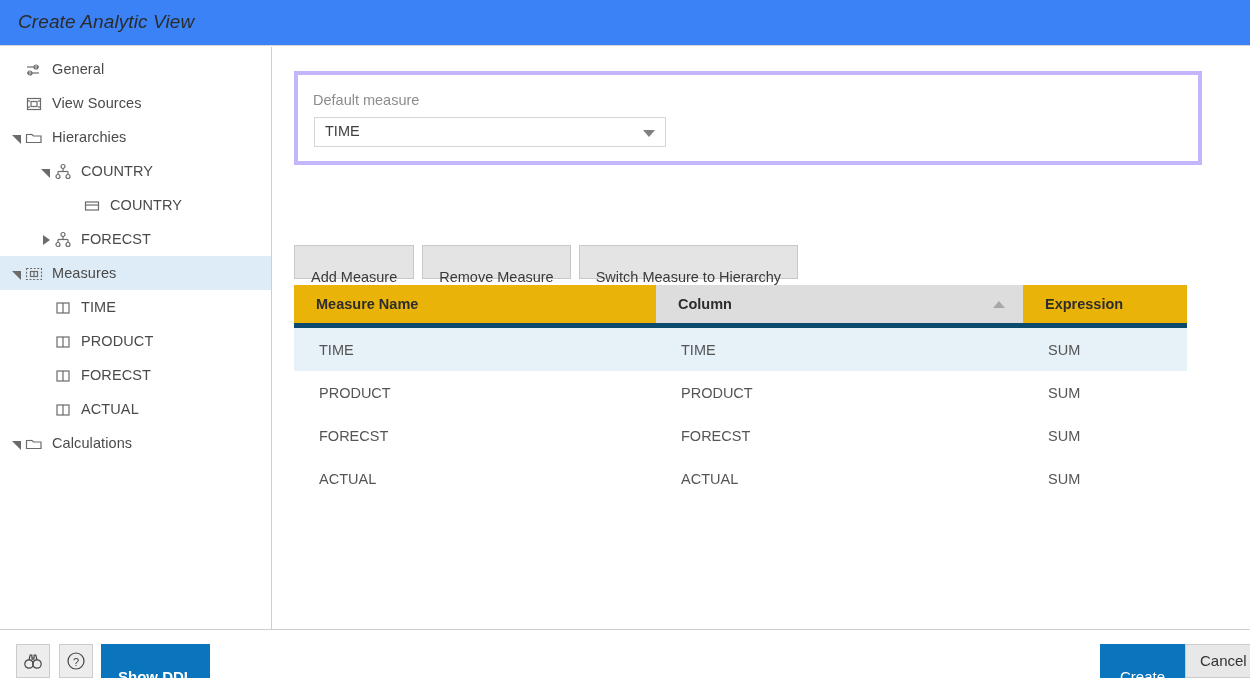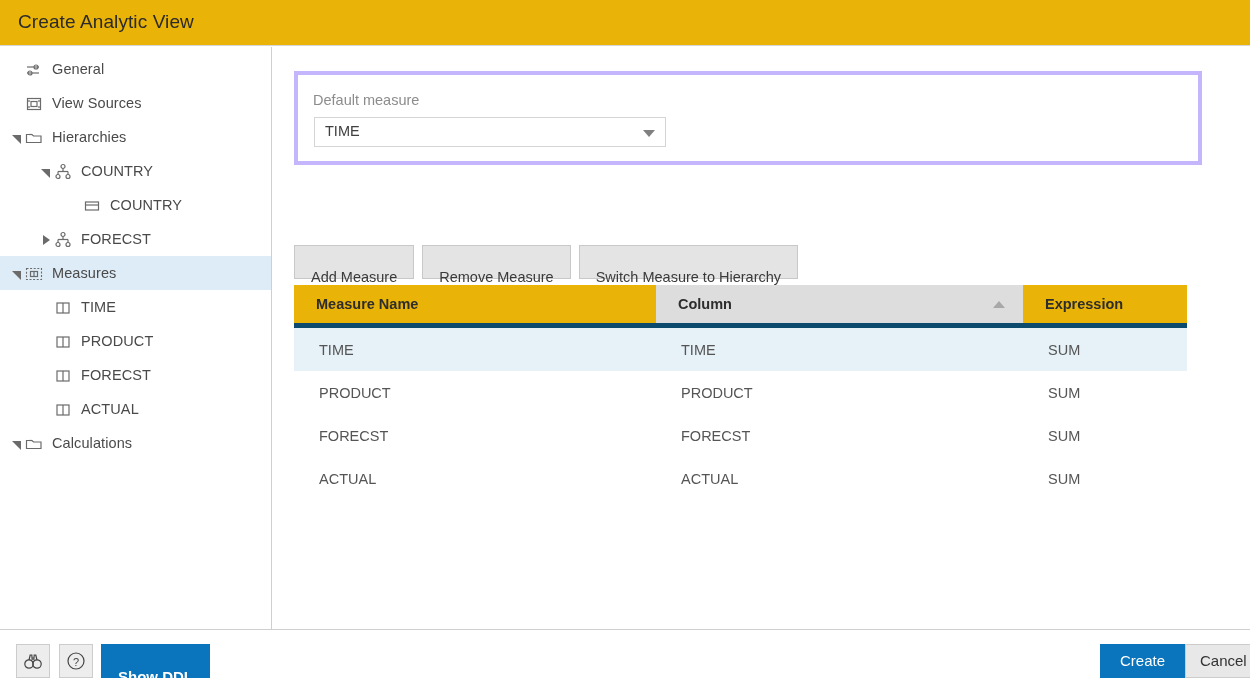--- a/index.html
+++ b/index.html
@@ -24,21 +24,22 @@
   }
 
   
   .titlebar {
     position: absolute;
     left: 0; top: 0;
     width: 1250px;
     height: 46px;
     border-bottom: 1px solid #d6d6d6;
     box-sizing: border-box;
-    background: #eab308;
+    background: #3b82f6;
+    font-style: italic;
   }
   .titlebar .title {
     position: absolute;
     left: 18px;
     top: 11px;
     font-size: 19px;
     color: #2b2b2b;
     font-weight: 400;
     letter-spacing: 0.1px;
     white-space: nowrap;
@@ -272,21 +273,21 @@
     font-family: "Liberation Sans", sans-serif;
     font-size: 15px;
     font-weight: bold;
     border: none;
     padding: 16px 17px;
     line-height: 34px;
     cursor: default;
     white-space: nowrap;
   }
   #btn-showddl { left: 101px; }
-  #btn-create { left: 1100px; padding: 0 20px; font-weight: normal; font-size: 15px; }
+  #btn-create { left: 1100px; padding: 16px 20px; font-weight: normal; font-size: 15px; }
 
   .gray-btn {
     position: absolute;
     top: 14px;
     left: 1185px;
     height: 34px;
     background: #e8e8e8;
     border: 1px solid #cccccc;
     box-sizing: border-box;
     font-family: "Liberation Sans", sans-serif;

